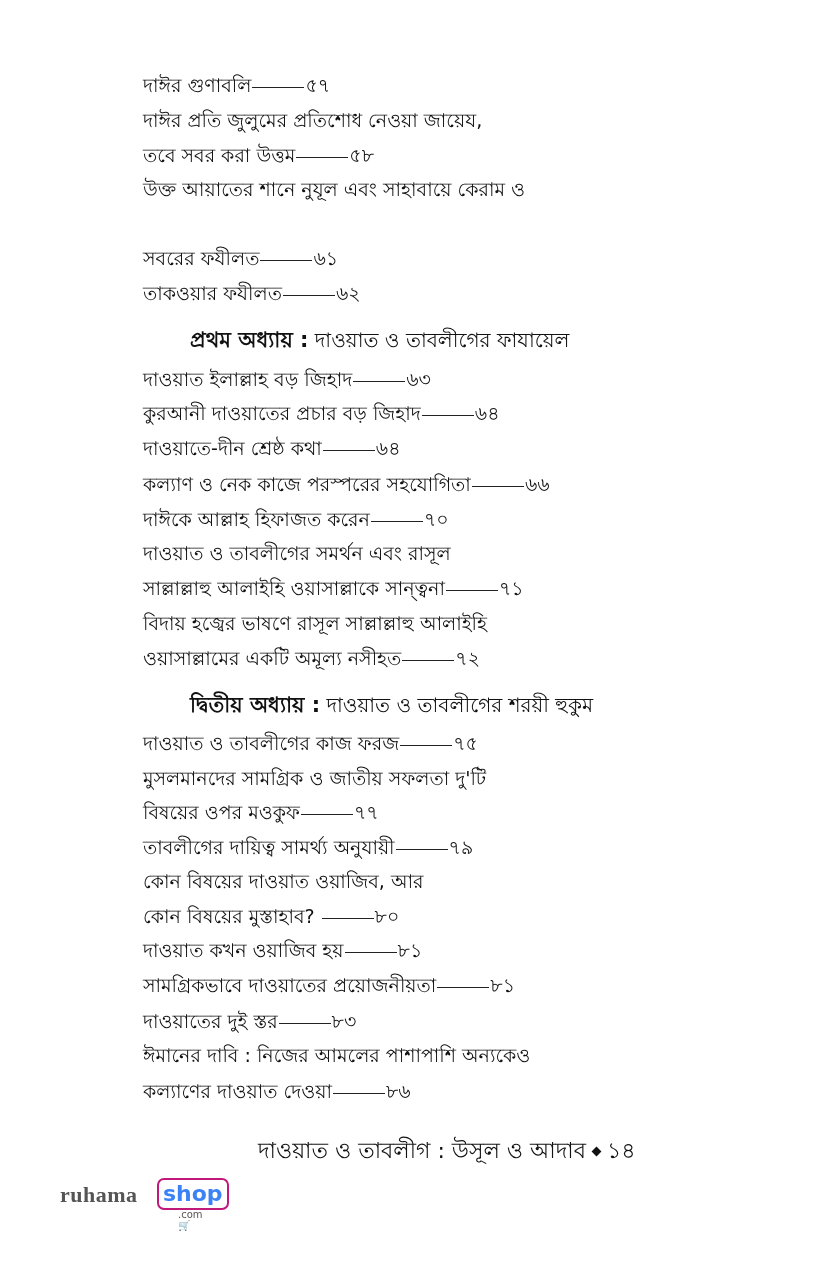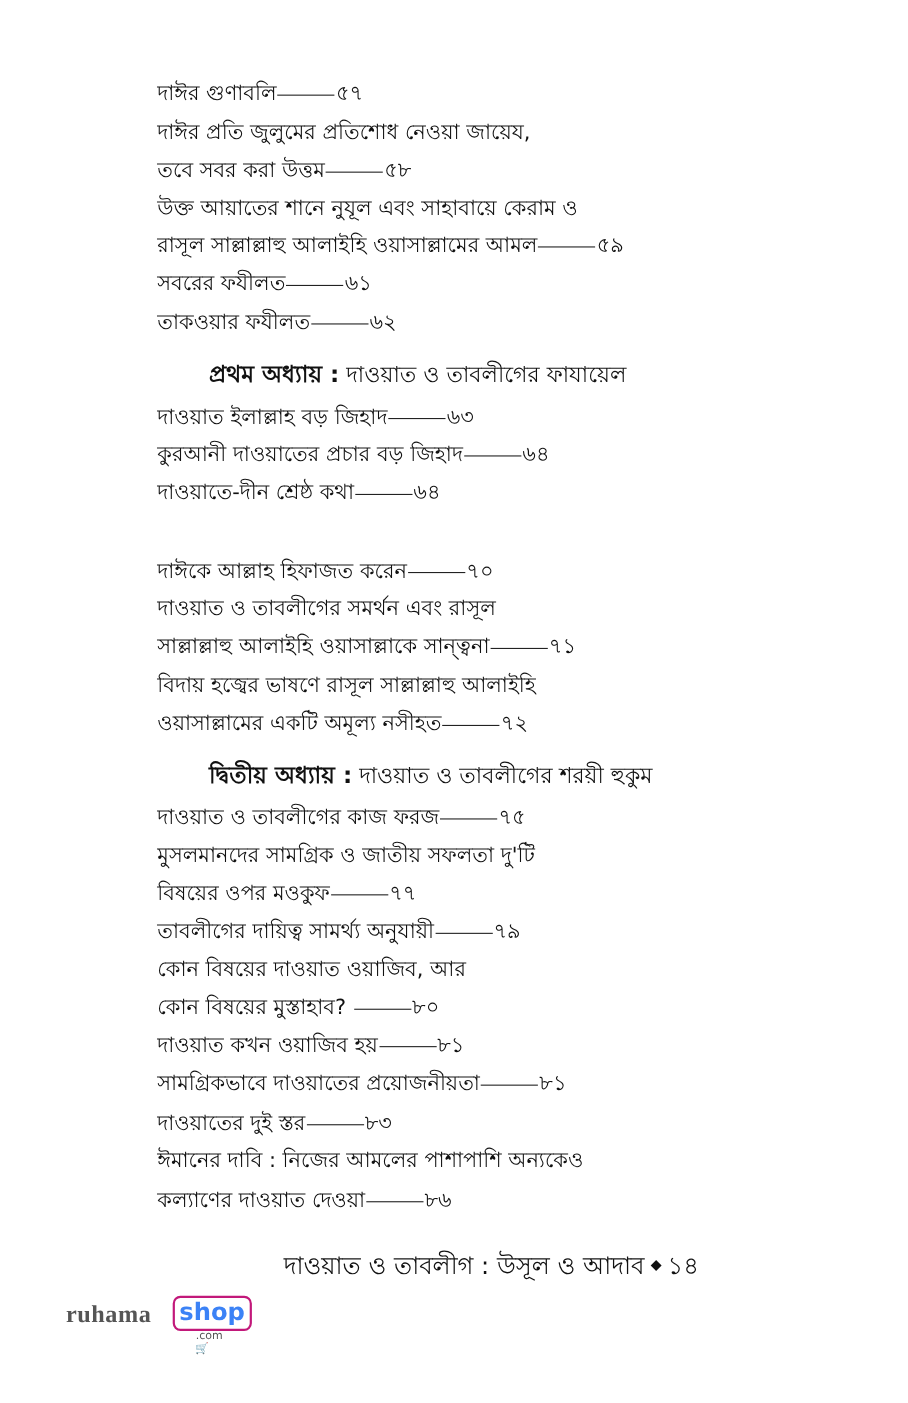--- a/index.html
+++ b/index.html
@@ -19,29 +19,29 @@
 </style>
 </head>
 <body>
 
 <div class="page">
 
   <div class="line" style="top:72px"><span>দাঈর গুণাবলি</span><span class="dash"></span><span>৫৭</span></div>
   <div class="line" style="top:107px"><span>দাঈর প্রতি জুলুমের প্রতিশোধ নেওয়া জায়েয,</span></div>
   <div class="line" style="top:142px"><span>তবে সবর করা উত্তম</span><span class="dash"></span><span>৫৮</span></div>
   <div class="line" style="top:176px"><span>উক্ত আয়াতের শানে নুযূল এবং সাহাবায়ে কেরাম ও</span></div>
-  <div class="line" style="top:210px"><span>রাসূল সাল্লাল্লাহু আলাইহি ওয়াসাল্লামের আমল</span><span class="dash"></span><span>৫৯</span></div>
   <div class="line" style="top:245px"><span>সবরের ফযীলত</span><span class="dash"></span><span>৬১</span></div>
   <div class="line" style="top:280px"><span>তাকওয়ার ফযীলত</span><span class="dash"></span><span>৬২</span></div>
 
   <div class="line heading" style="top:327px"><span class="chap">প্রথম অধ্যায় :</span> <span>দাওয়াত ও তাবলীগের ফাযায়েল</span></div>
 
   <div class="line" style="top:366px"><span>দাওয়াত ইলাল্লাহ বড় জিহাদ</span><span class="dash"></span><span>৬৩</span></div>
   <div class="line" style="top:400px"><span>কুরআনী দাওয়াতের প্রচার বড় জিহাদ</span><span class="dash"></span><span>৬৪</span></div>
   <div class="line" style="top:435px"><span>দাওয়াতে-দীন শ্রেষ্ঠ কথা</span><span class="dash"></span><span>৬৪</span></div>
+  <div class="line" style="top:471px"><span>কল্যাণ ও নেক কাজে পরস্পরের সহযোগিতা</span><span class="dash"></span><span>৬৬</span></div>
   <div class="line" style="top:506px"><span>দাঈকে আল্লাহ হিফাজত করেন</span><span class="dash"></span><span>৭০</span></div>
   <div class="line" style="top:540px"><span>দাওয়াত ও তাবলীগের সমর্থন এবং রাসূল</span></div>
   <div class="line" style="top:575px"><span>সাল্লাল্লাহু আলাইহি ওয়াসাল্লাকে সান্ত্বনা</span><span class="dash"></span><span>৭১</span></div>
   <div class="line" style="top:610px"><span>বিদায় হজ্বের ভাষণে রাসূল সাল্লাল্লাহু আলাইহি</span></div>
   <div class="line" style="top:645px"><span>ওয়াসাল্লামের একটি অমূল্য নসীহত</span><span class="dash"></span><span>৭২</span></div>
 
   <div class="line heading" style="top:692px"><span class="chap">দ্বিতীয় অধ্যায় :</span> <span>দাওয়াত ও তাবলীগের শরয়ী হুকুম</span></div>
 
   <div class="line" style="top:730px"><span>দাওয়াত ও তাবলীগের কাজ ফরজ</span><span class="dash"></span><span>৭৫</span></div>
   <div class="line" style="top:765px"><span>মুসলমানদের সামগ্রিক ও জাতীয় সফলতা দু'টি</span></div>

